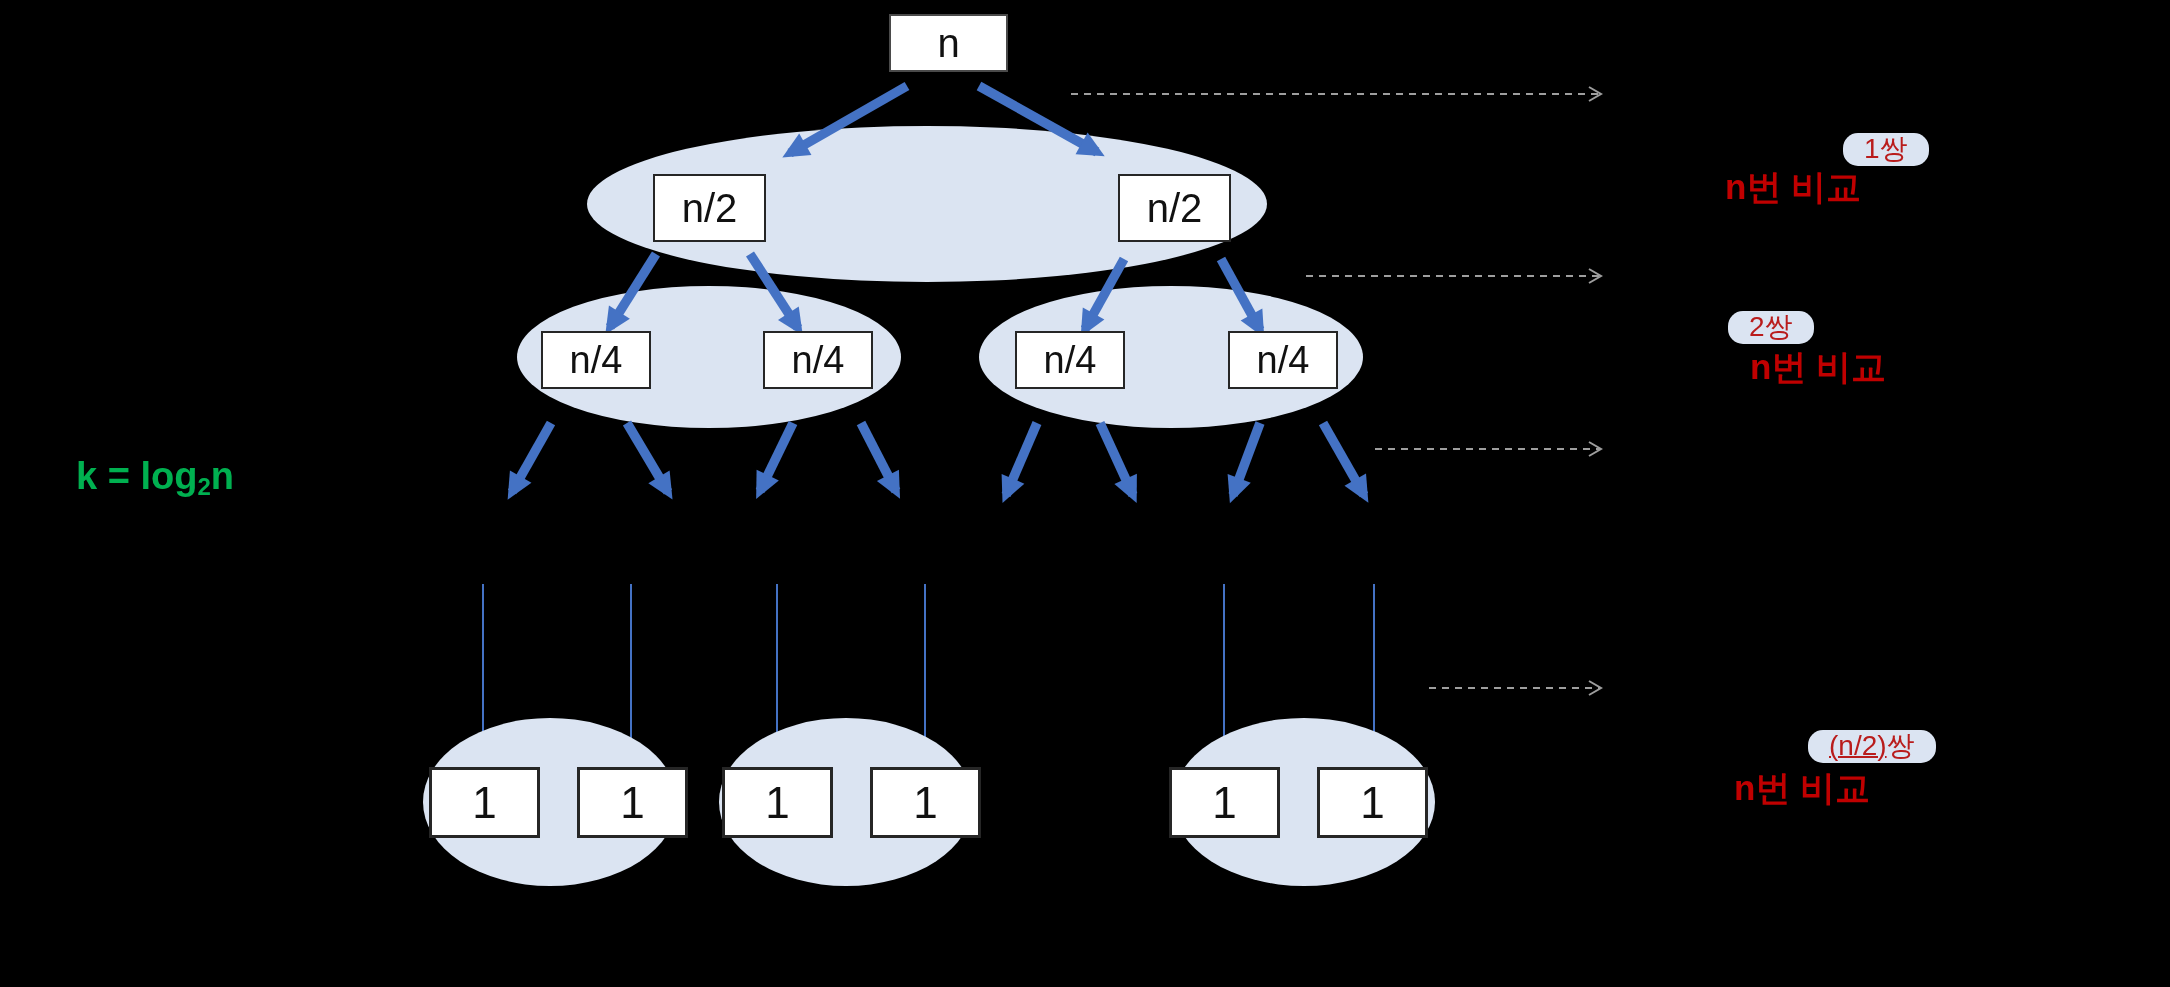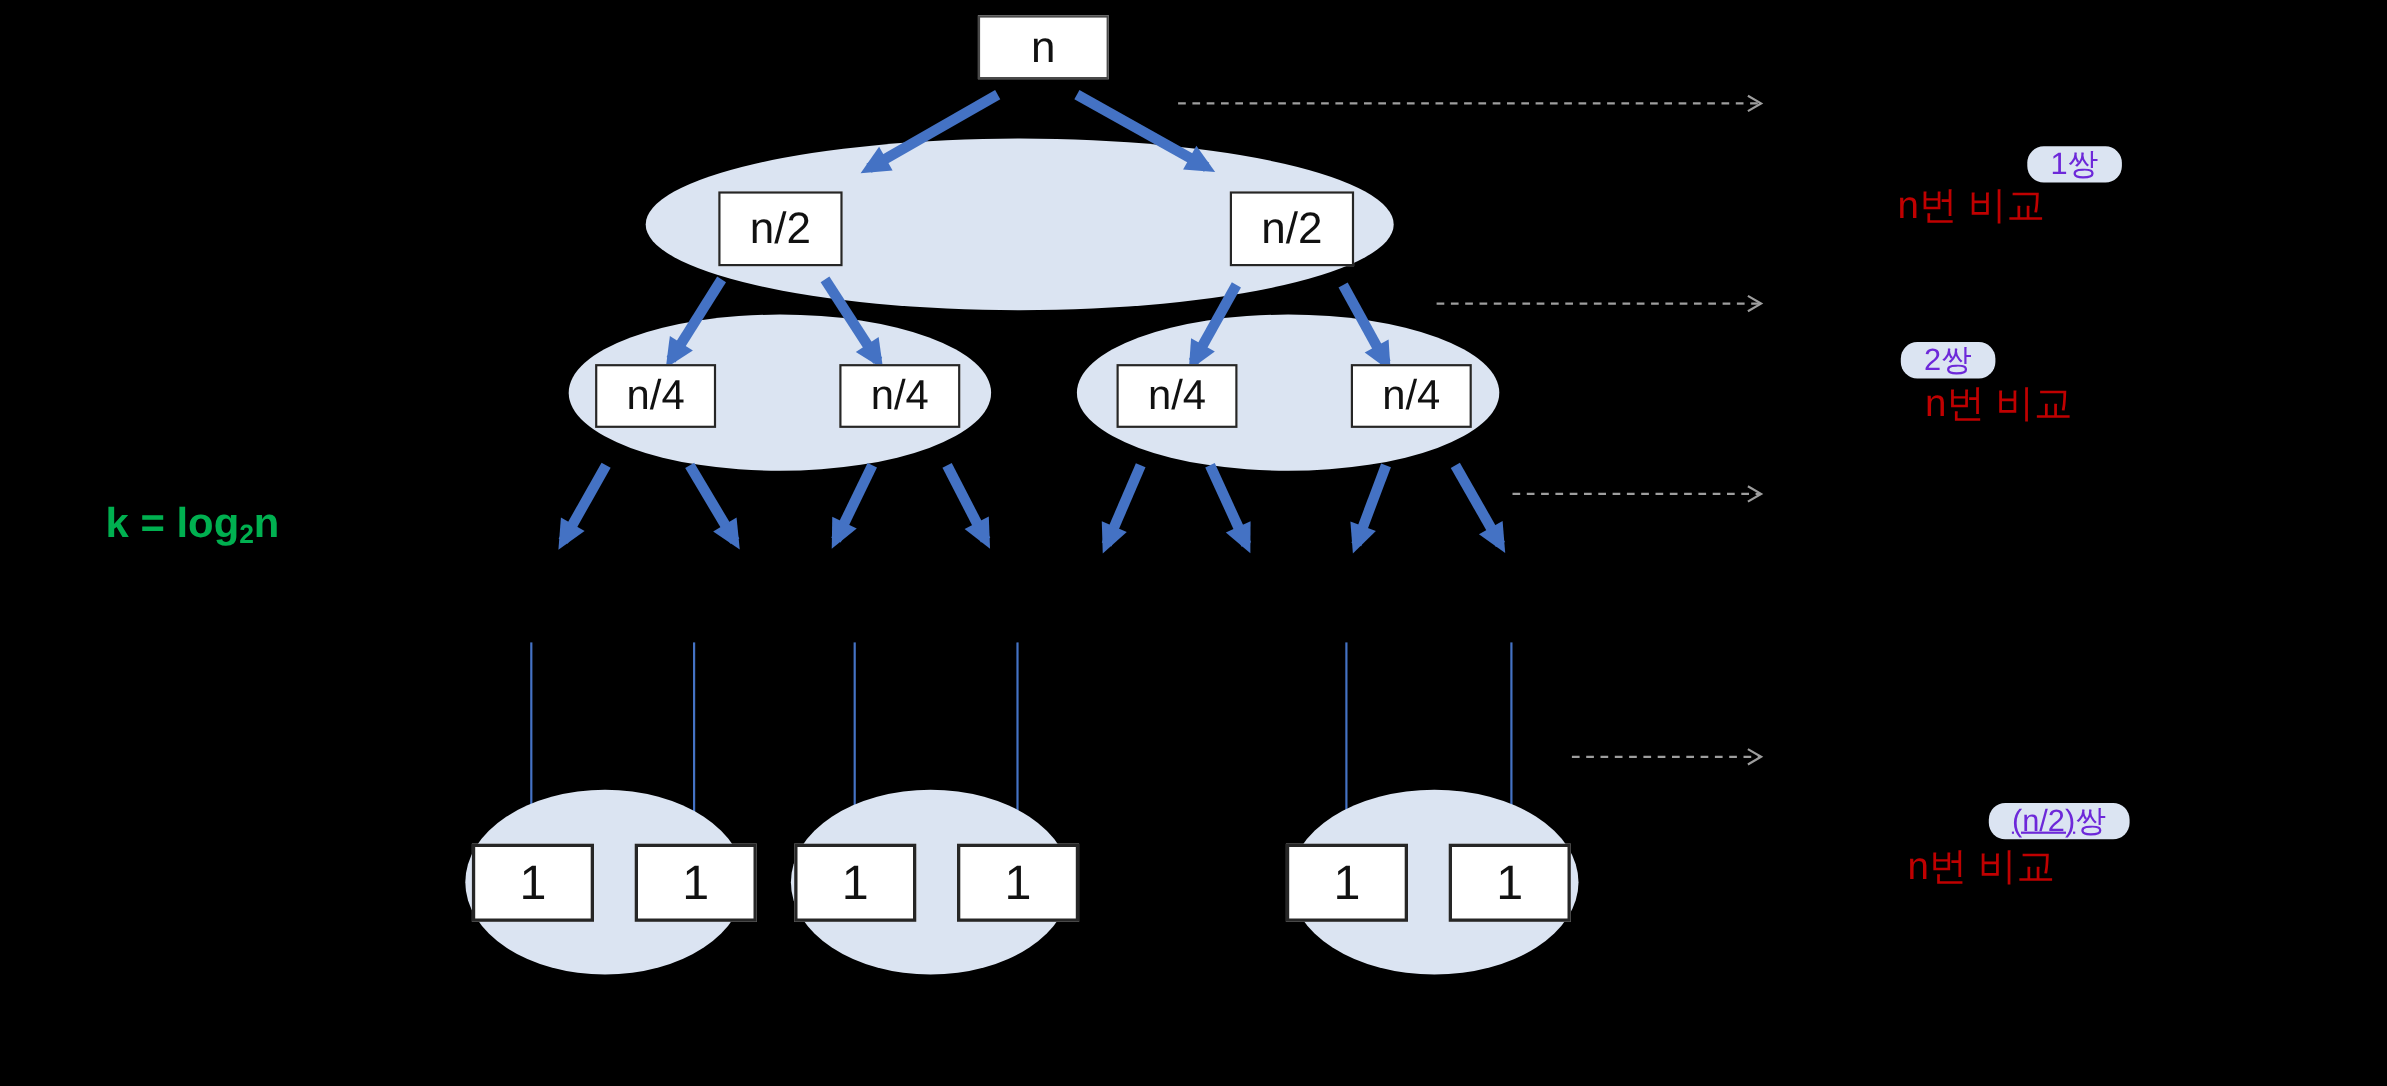--- a/index.html
+++ b/index.html
@@ -20,31 +20,31 @@
   .arrow{stroke:var(--arrow-color);stroke-width:9.5;fill:none;}
   .vline{stroke:var(--arrow-color);stroke-width:2;fill:none;}
   .dash{stroke:var(--dashed-color);stroke-width:2;fill:none;stroke-dasharray:7 6;}
   .node{
     position:absolute;background:#fff;border:2px solid var(--box-border);
     display:flex;align-items:center;justify-content:center;
     color:#111;box-sizing:border-box;line-height:1;
   }
   .node.leaf{border-width:3px;}
   .formula{
-    position:absolute;left:96px;top:455px;color:var(--green-color);
+    position:absolute;left:76px;top:455px;color:var(--green-color);
     font-size:38px;font-weight:bold;white-space:nowrap;
   }
   .formula .sub{font-size:24px;vertical-align:-6px;font-weight:bold;}
   .hl{
-    position:absolute;background:var(--ellipse-color);color:#6d28d9;
+    position:absolute;background:var(--ellipse-color);color:#b91c1c;
     font-size:28px;line-height:1.1;padding:1px 21px;white-space:nowrap;border-radius:15px;
   }
   .hl .u{text-decoration:underline;text-decoration-thickness:2px;}
   .redlabel{
-    position:absolute;color:var(--red-color);font-size:35px;font-weight:normal;
+    position:absolute;color:var(--red-color);font-size:35px;font-weight:bold;
     white-space:nowrap;line-height:1.05;
   }
 </style>
 </head>
 <body>
 
 <div class="stage">
 
   <svg width="2170" height="987" viewBox="0 0 2170 987">
     <defs>

